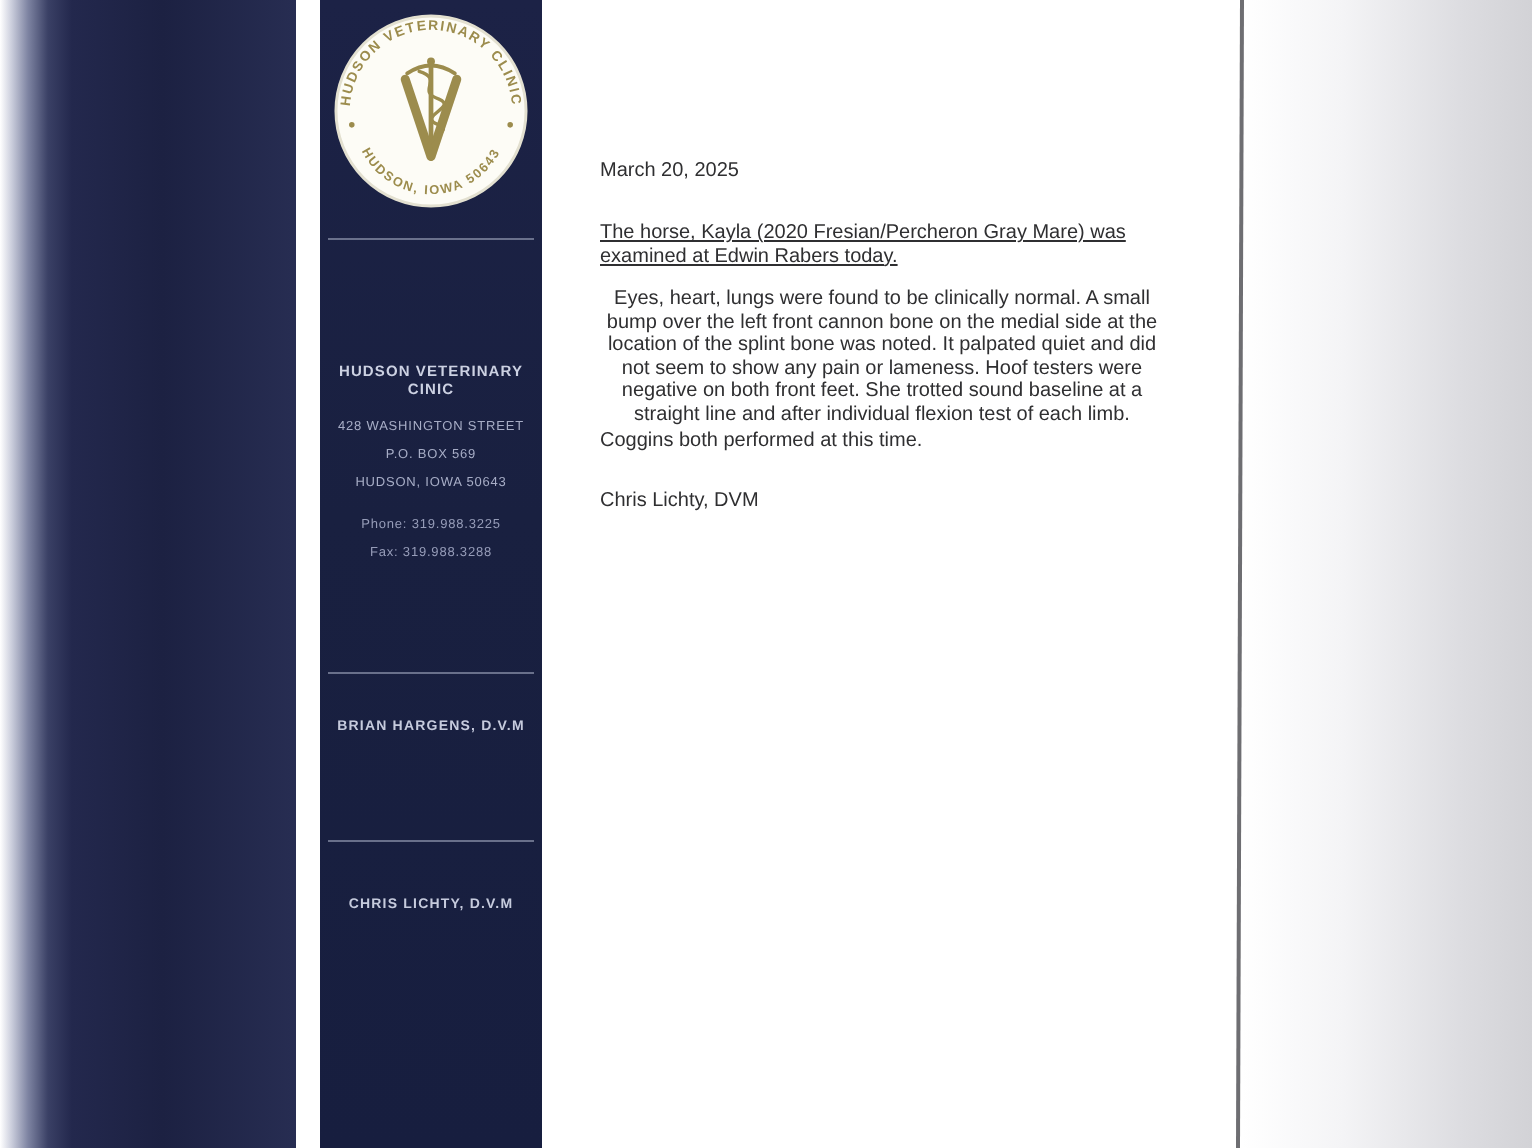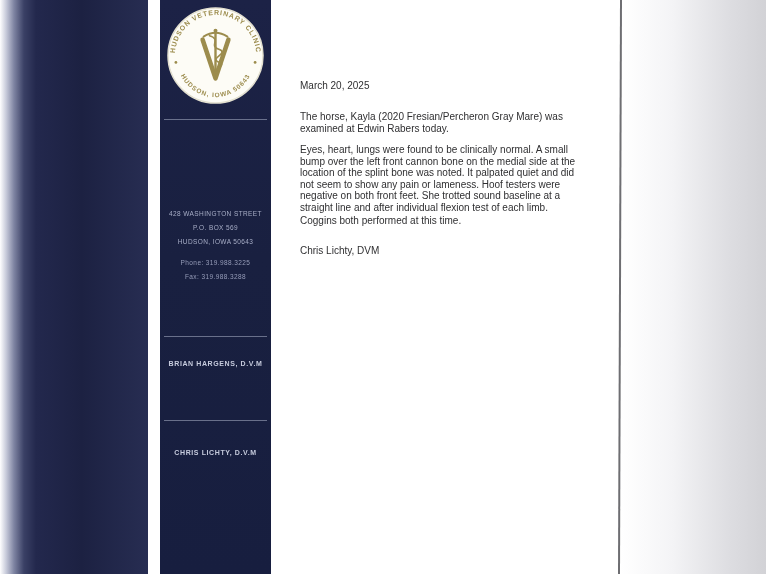--- a/index.html
+++ b/index.html
@@ -40,22 +40,22 @@
   .phone{top:259px;}
   .fax{top:273px;}
   .contact{color:#969cb8;}
   .vet{font-size:7px;font-weight:bold;letter-spacing:0.6px;color:#c6cbdd;}
   .vet1{top:360px;}
   .vet2{top:449px;}
   
   .body{position:absolute;left:300px;top:0;width:282px;color:#2f2f31;}
   .body p{position:absolute;margin:0;width:282px;font-size:10px;line-height:11.6px;}
   .date{top:80px;}
-  .p1{top:111px;}
-  .p2{top:144px;}
+  .p1{top:111px;text-decoration:underline;}
+  .p2{top:144px;text-align:center;}
   .p3{top:215px;}
   .sig{top:245px;}
 </style>
 </head>
 <body>
 
 <div class="stage">
 
   <div class="bg-left"></div>
   <div class="bg-right"></div>
@@ -83,20 +83,21 @@
           <circle cx="50" cy="25" r="2" fill="#9c8c4d" stroke="none"></circle>
           <path d="M50 26 L50 74" stroke-width="2.4"></path>
           <path d="M37 34 L50 73 L63 34" stroke-width="4.6" stroke-linejoin="round"></path>
           <path d="M44 30 C57 34 42 40 54 44 C64 48 42 53 54 57 C62 60 45 65 50 69" stroke-width="1.7"></path>
         </g>
       </svg>
     </div>
 
     <div class="divider d1"></div>
 
+    <div class="side-text clinic-name">HUDSON VETERINARY CINIC</div>
 
     <div class="side-text addr addr1">428 WASHINGTON STREET</div>
     <div class="side-text addr addr2">P.O. BOX 569</div>
     <div class="side-text addr addr3">HUDSON, IOWA 50643</div>
 
     <div class="side-text contact phone">Phone: 319.988.3225</div>
     <div class="side-text contact fax">Fax: 319.988.3288</div>
 
     <div class="divider d2"></div>
 

